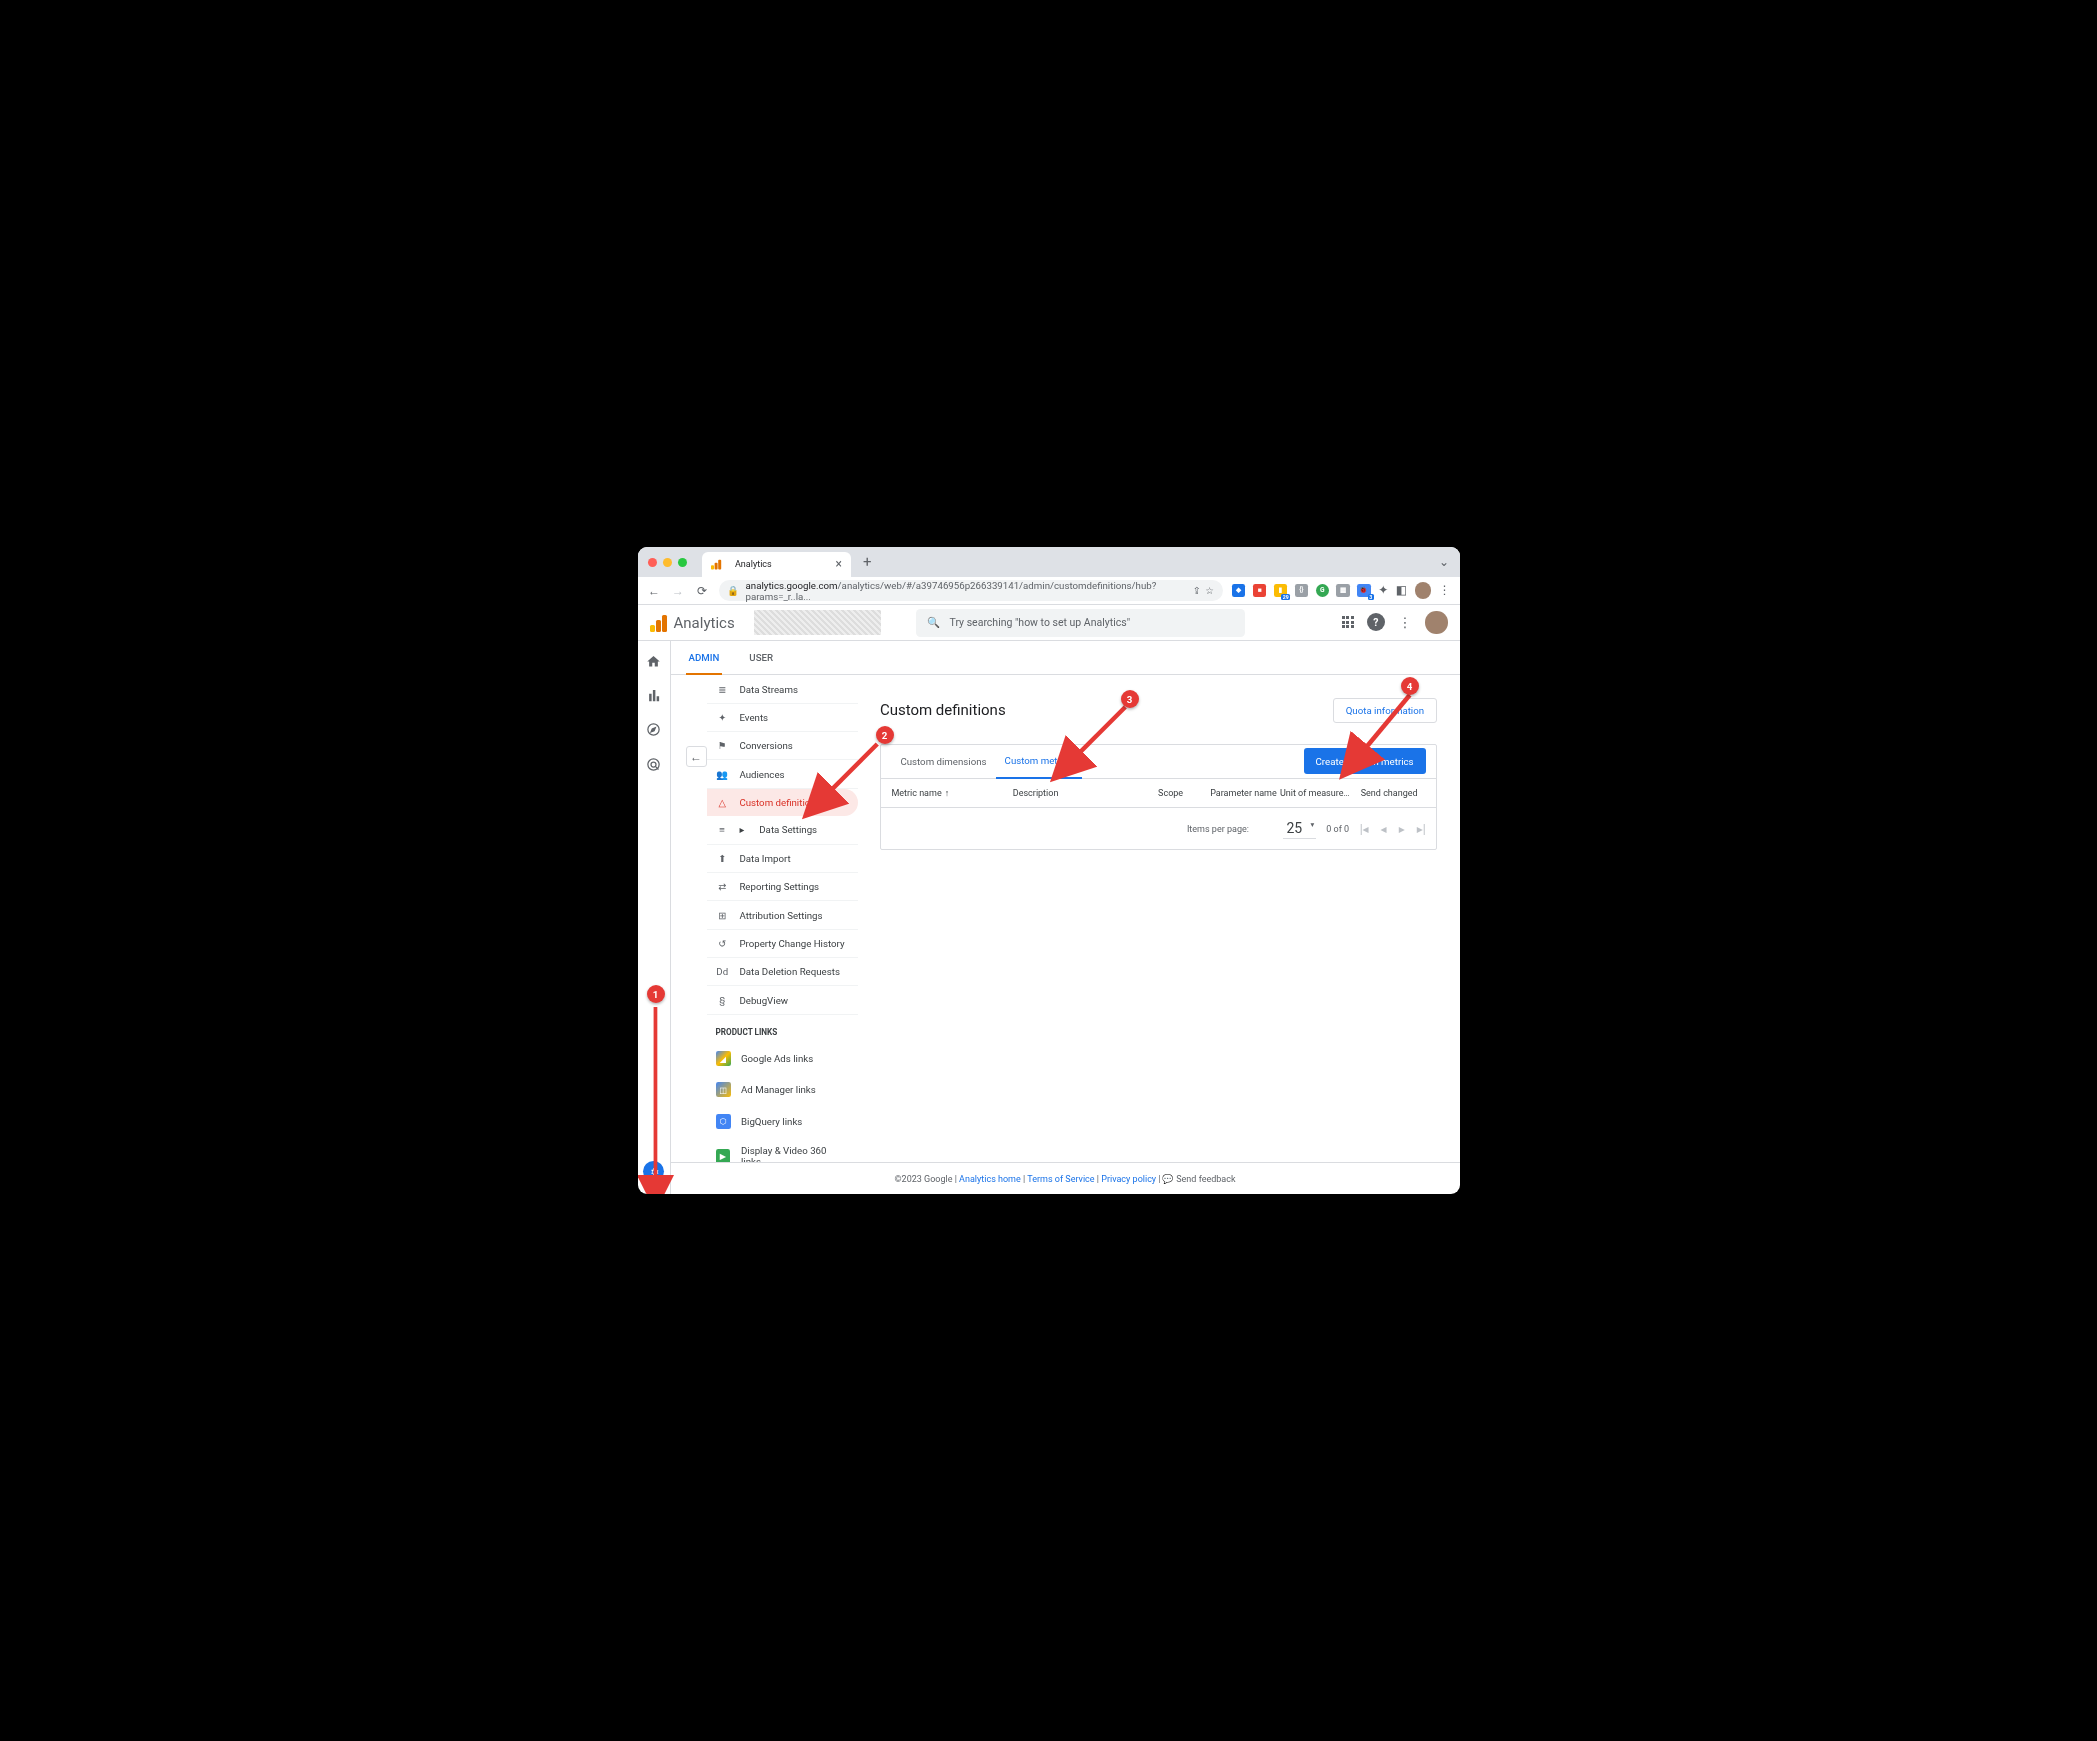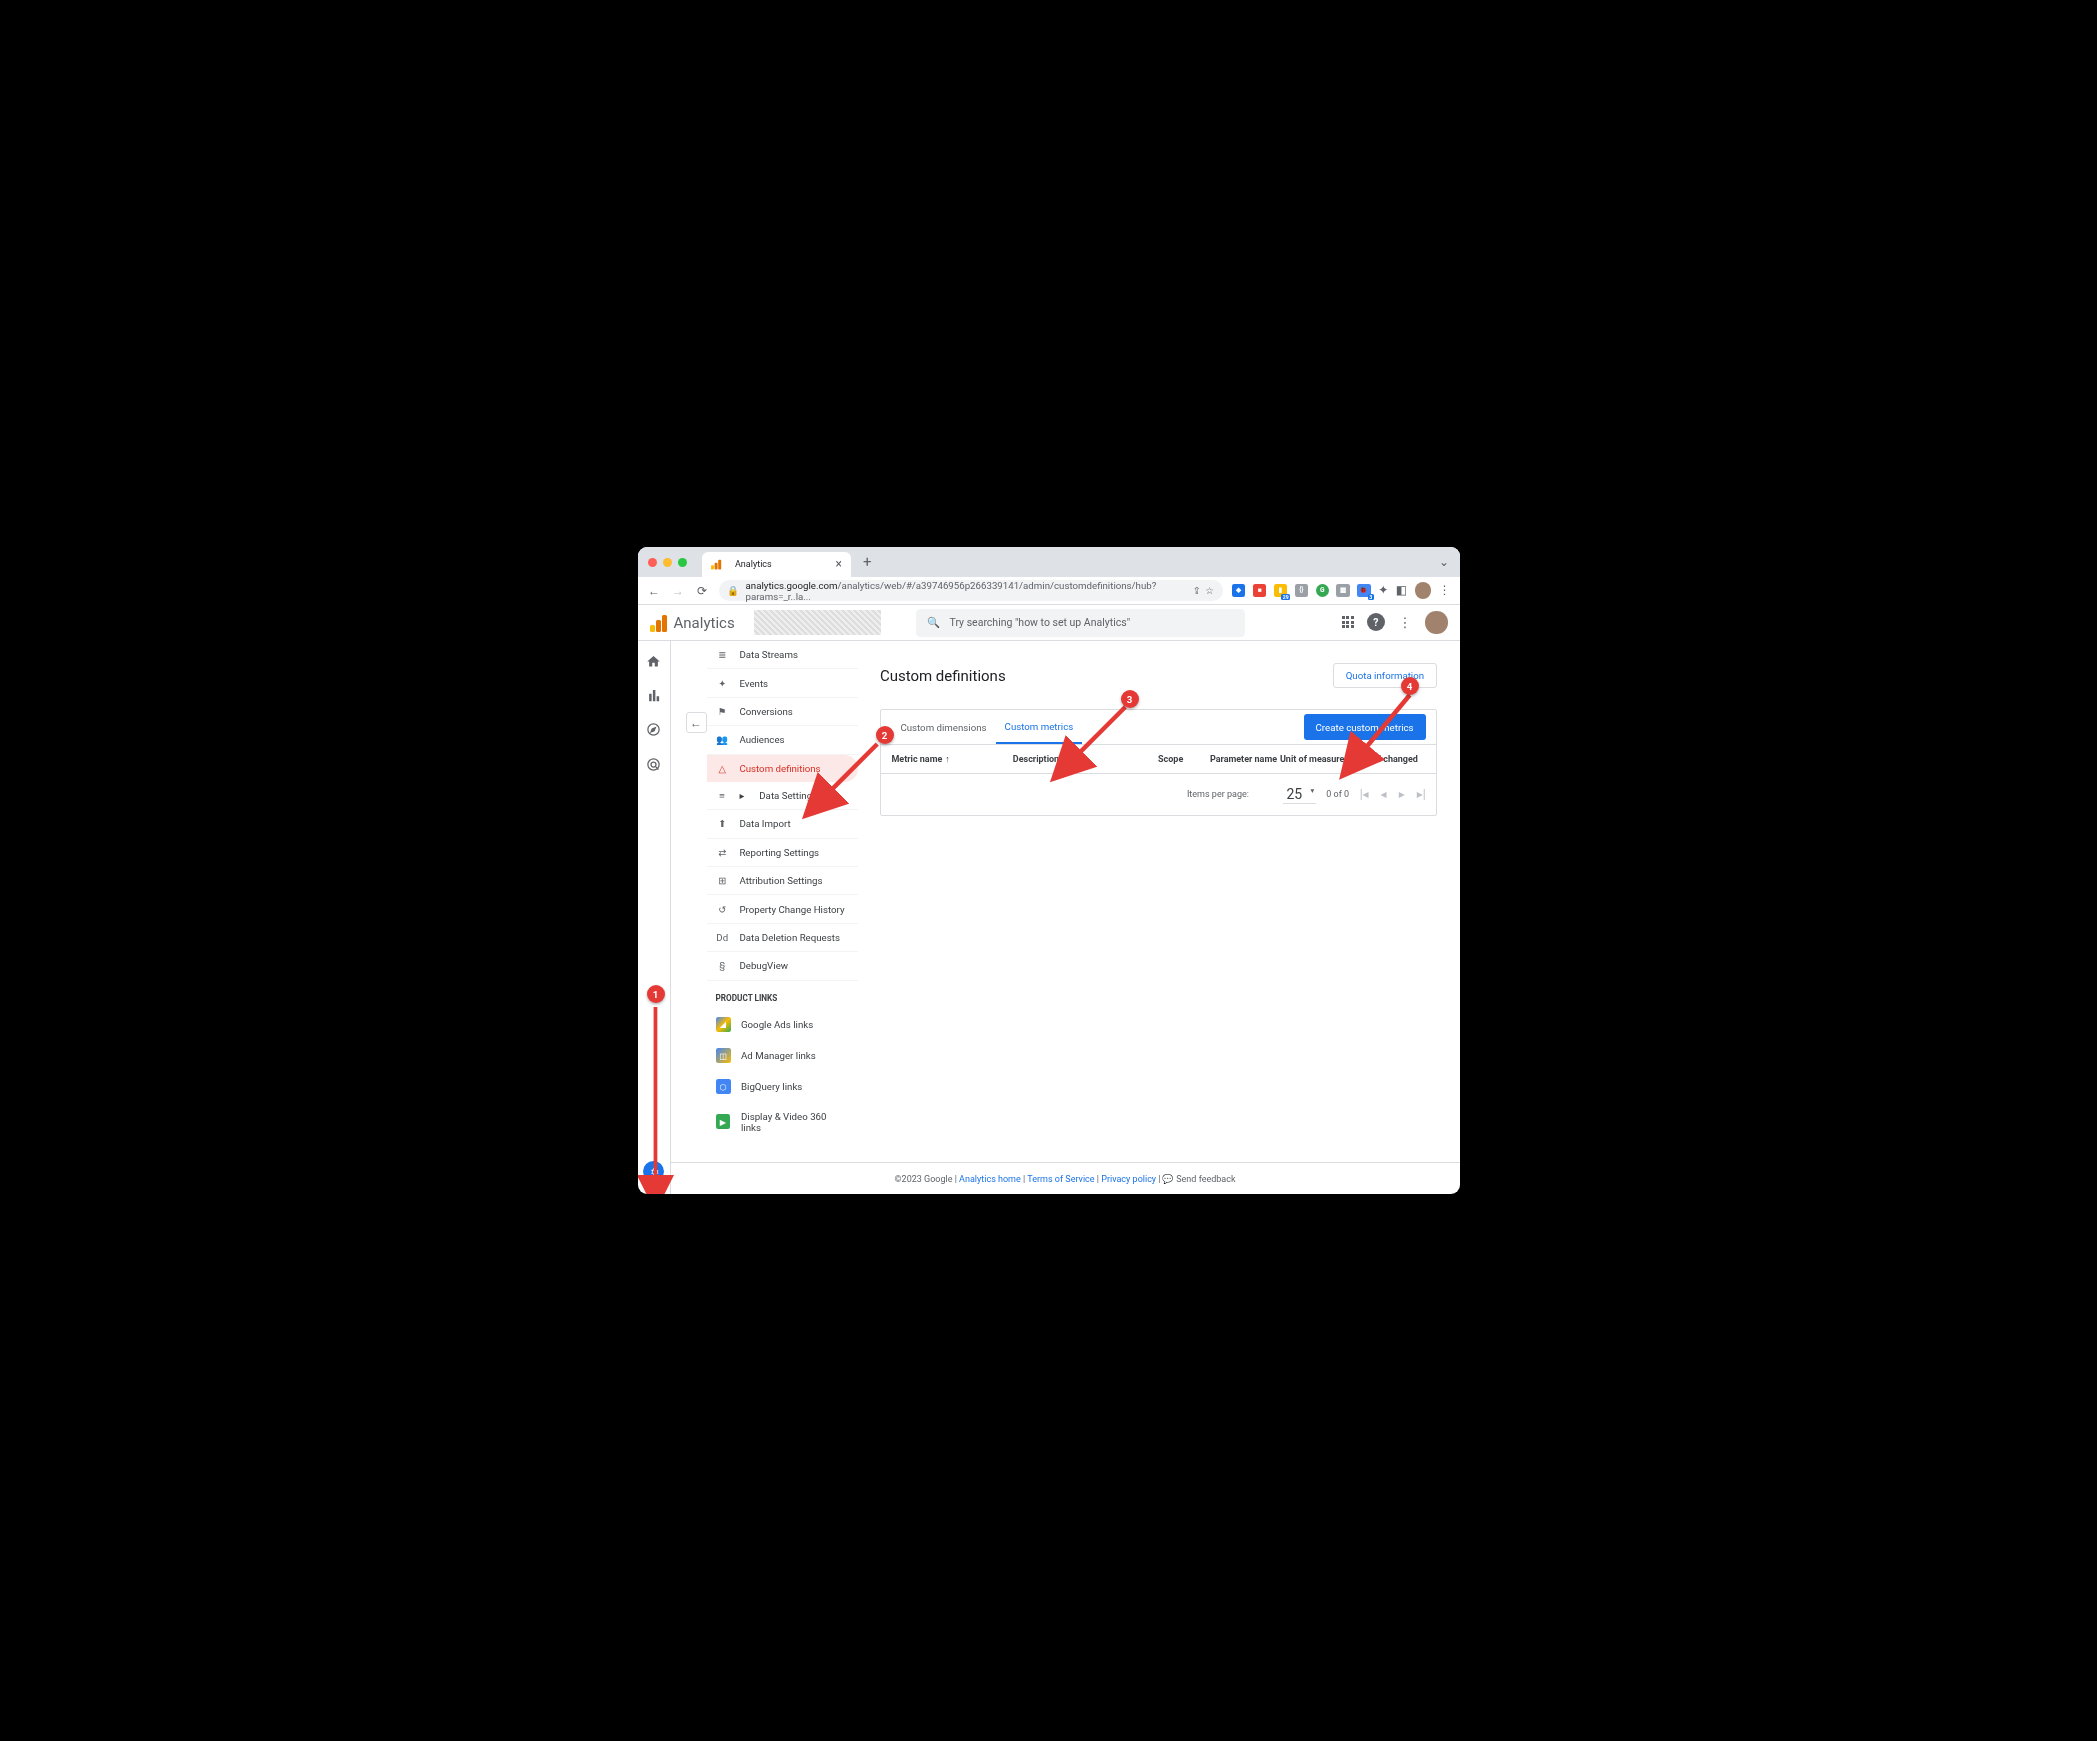--- a/index.html
+++ b/index.html
@@ -73,21 +73,21 @@
   .main-head { display: flex; justify-content: space-between; align-items: center; margin-bottom: 21px; }
   .main-title { font-size: 15px; color: #202124; }
   .quota-btn { border: 0.7px solid #dadce0; background: #fff; color: #1a73e8; padding: 6px 12px; border-radius: 3px; font-size: 9.7px; cursor: pointer; }
 
   .card { border: 0.7px solid #dadce0; border-radius: 2px; }
   .card-tabs { display: flex; align-items: center; padding: 0 10.5px; border-bottom: 0.7px solid #dadce0; }
   .card-tab { padding: 10.5px 9px; font-size: 9.7px; color: #5f6368; cursor: pointer; }
   .card-tab.active { color: #1a73e8; border-bottom: 2.2px solid #1a73e8; margin-bottom: -0.7px; }
   .create-btn { margin-left: auto; background: #1a73e8; color: #fff; border: none; padding: 7.5px 12px; border-radius: 3px; font-size: 9.7px; cursor: pointer; margin-right: 0; }
 
-  .table-head { display: flex; padding: 9px 10.5px; font-size: 9px; color: #3c4043; font-weight: 700; border-bottom: 0.7px solid #dadce0; justify-content: flex-end; }
+  .table-head { display: flex; padding: 9px 10.5px; font-size: 9px; color: #3c4043; font-weight: 400; border-bottom: 0.7px solid #dadce0; }
   .th { flex: 1; }
   .th.sm { flex: 0.6; text-align: center; }
   .sort-arr { margin-left: 3px; }
 
   .pagination { display: flex; align-items: center; justify-content: flex-end; padding: 10.5px; gap: 10.5px; font-size: 9px; color: #5f6368; }
   .page-sel { border: none; border-bottom: 0.7px solid #dadce0; padding: 1.5px 13.4px 1.5px 3px; font-size: 14px; color: #3c4043; background: transparent; appearance: none; position: relative; margin-left: 24px; }
   .sel-wrap { position: relative; }
   .sel-wrap::after { content: '▾'; position: absolute; right: 1.5px; top: 1.5px; font-size: 7.5px; color: #5f6368; pointer-events: none; }
   .pag-btns { display: flex; gap: 12px; color: #bdc1c6; font-size: 12px; }
   .pag-btn { cursor: pointer; }
@@ -220,20 +220,24 @@
         <div class="gear-circle">
           <svg width="12" height="12" viewBox="0 0 24 24" fill="#fff">
               <path d="M19.4 13l.6-1-.6-1 1.5-1.2-1-1.7-1.9.5-.8-.8.5-1.9-1.7-1-1.2 1.5-1-.6-1 .6L11.6 4l-1.7 1 .5 1.9-.8.8-1.9-.5-1 1.7L8.2 11l-.6 1 .6 1-1.5 1.2 1 1.7 1.9-.5.8.8-.5 1.9 1.7 1 1.2-1.5 1 .6 1-.6 1.2 1.5 1.7-1-.5-1.9.8-.8 1.9.5 1-1.7zM12 15a3 3 0 110-6 3 3 0 010 6z"></path>
             </svg>
         </div>
       </div>
     </div>
 
     <div class="content">
 
+      <div class="page-tabs">
+        <div class="page-tab active">ADMIN</div>
+        <div class="page-tab">USER</div>
+      </div>
 
       <div class="main-row">
 
         <div class="settings-panel">
           <div class="collapse-btn">←</div>
           <div class="settings-list">
             <div class="settings-item">
                 <span class="s-ic">≣</span>
                 <span>Data Streams</span>
               </div>

